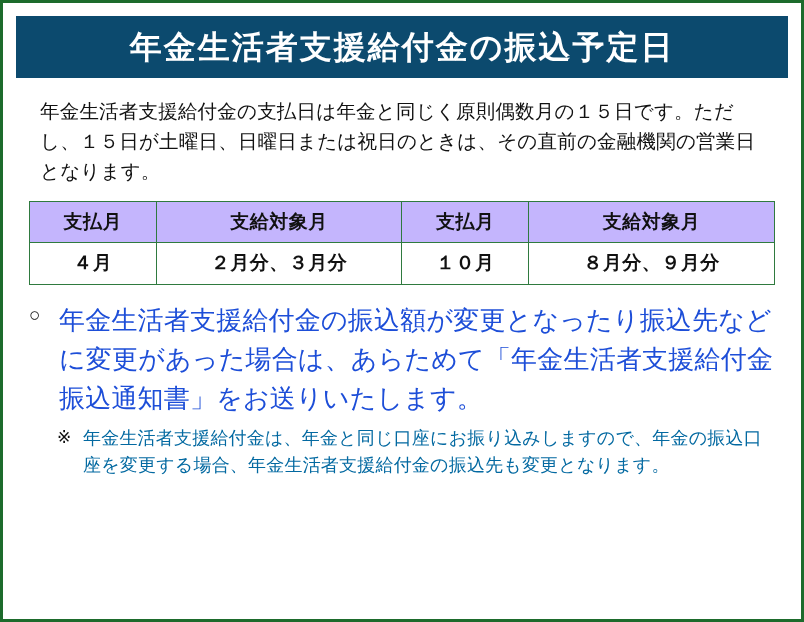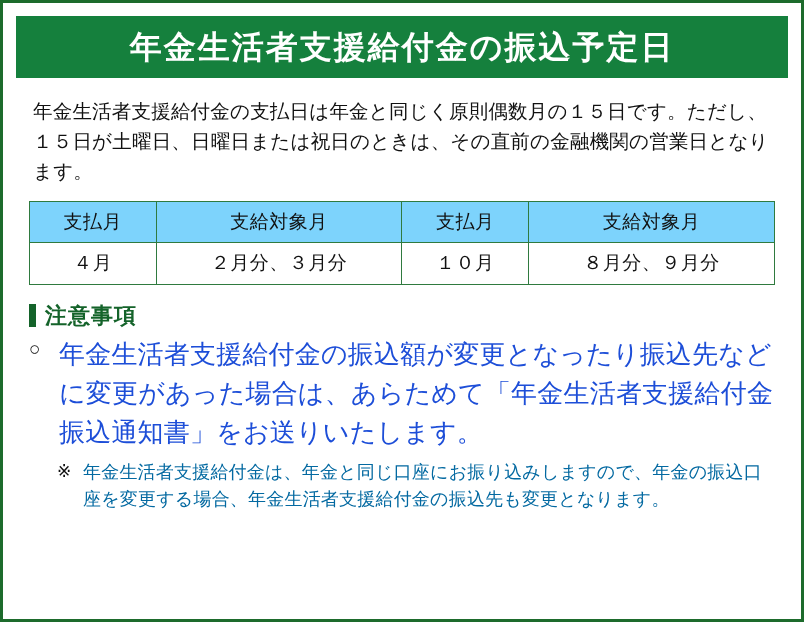--- a/index.html
+++ b/index.html
@@ -18,65 +18,66 @@
     position: relative;
     width: 804px;
     height: 622px;
     box-sizing: border-box;
     border: 3px solid #1d6b2c;
     background: #ffffff;
   }
   .title-bar {
     margin: 13px 13px 0 13px;
     height: 62px;
-    background: #15803d;
+    background: #0c4a6e;
     display: flex;
     align-items: center;
     justify-content: center;
   }
   .title-bar .title-text {
     color: #ffffff;
     font-size: 32px;
     font-weight: bold;
     letter-spacing: 2px;
     line-height: 1;
   }
   .intro {
     margin: 18px 28px 0 30px;
     font-size: 19.5px;
     line-height: 1.55;
     color: #111111;
     letter-spacing: 0.2px;
   }
   .intro p {
-    margin: 0;
+    margin: 7px;
     text-indent: 0;
   }
   
   .table-wrap {
     margin: 14px 26px 0 26px;
   }
   table.schedule {
     border-collapse: collapse;
     width: 100%;
     table-layout: fixed;
   }
   table.schedule th,
   table.schedule td {
     border: 1px solid #2f7a3f;
     text-align: center;
     font-size: 19px;
     color: #111111;
     height: 41px;
     padding: 0 2px;
     letter-spacing: 0.5px;
+    font-weight: bold;
   }
   table.schedule thead th {
-    background: #7dd3fc;
-    font-weight: normal;
+    background: #c4b5fd;
+    font-weight: bold;
     height: 40px;
   }
   table.schedule col.c1 { width: 17%; }
   table.schedule col.c2 { width: 33%; }
   table.schedule col.c3 { width: 17%; }
   table.schedule col.c4 { width: 33%; }
 
   
   .notes {
     margin: 16px 26px 0 26px;
@@ -172,24 +173,20 @@
           <td>４月</td>
           <td>２月分、３月分</td>
           <td>１０月</td>
           <td>８月分、９月分</td>
         </tr>
       </tbody>
     </table>
   </div>
 
   <div class="notes">
-    <div class="notes-heading">
-      <span class="bar"></span>
-      <span class="label">注意事項</span>
-    </div>
 
     <div class="note-item">
       <span class="marker">○</span>
       <span class="body">年金生活者支援給付金の振込額が変更となったり振込先などに変更があった場合は、あらためて「年金生活者支援給付金 振込通知書」をお送りいたします。</span>
     </div>
 
     <div class="note-sub">
       <span class="marker">※</span>
       <span class="body">年金生活者支援給付金は、年金と同じ口座にお振り込みしますので、年金の振込口座を変更する場合、年金生活者支援給付金の振込先も変更となります。</span>
     </div>

